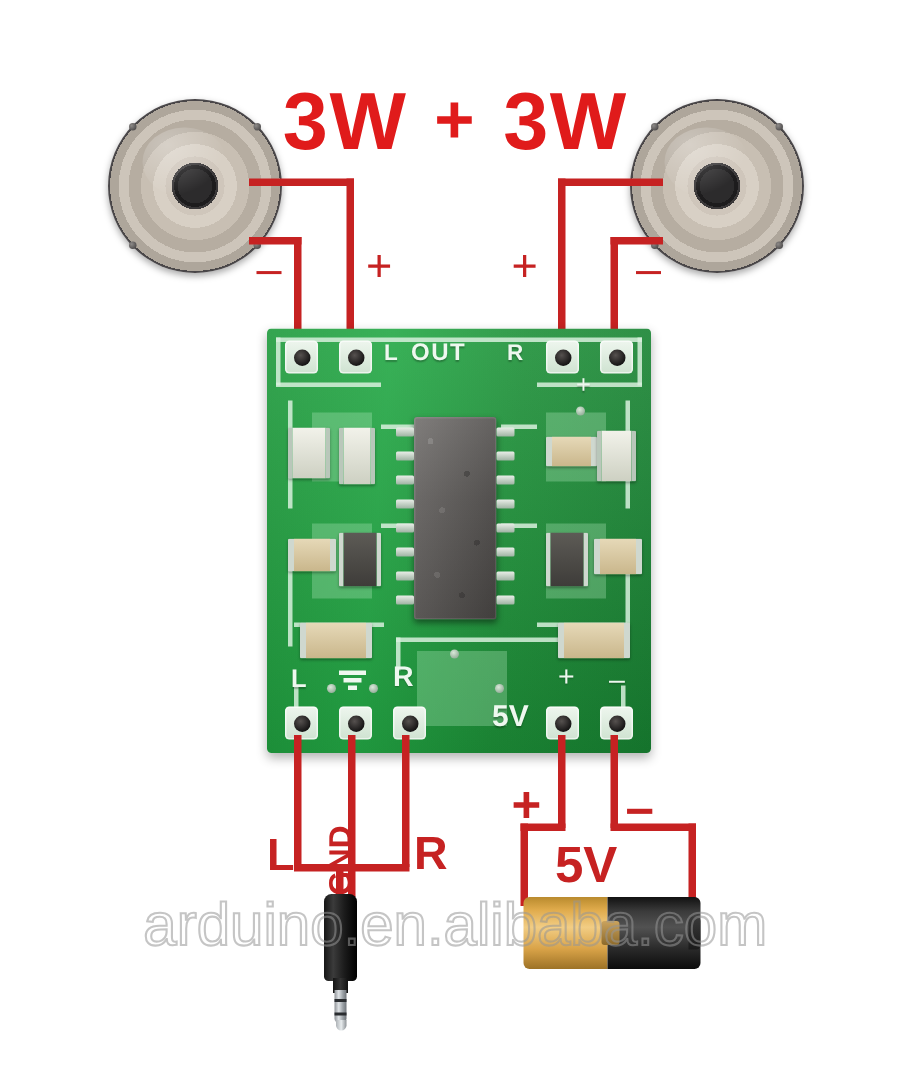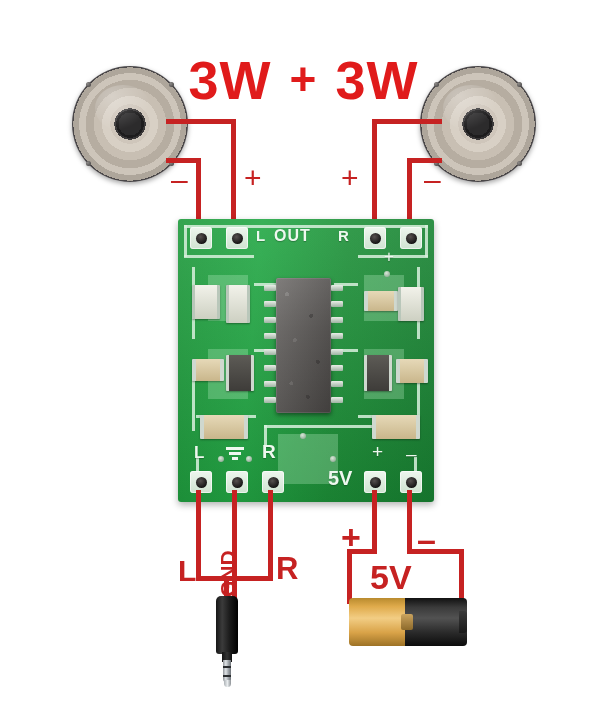--- a/index.html
+++ b/index.html
@@ -493,14 +493,15 @@
     <div class="tip"></div>
   </div>
 
   <div id="battery">
     <div class="gold"></div>
     <div class="black"></div>
     <div class="terminal"></div>
     <div class="capline"></div>
   </div>
 
+  <div id="watermark">arduino.en.alibaba.com</div>
 
 </div>
 
 </body></html>

